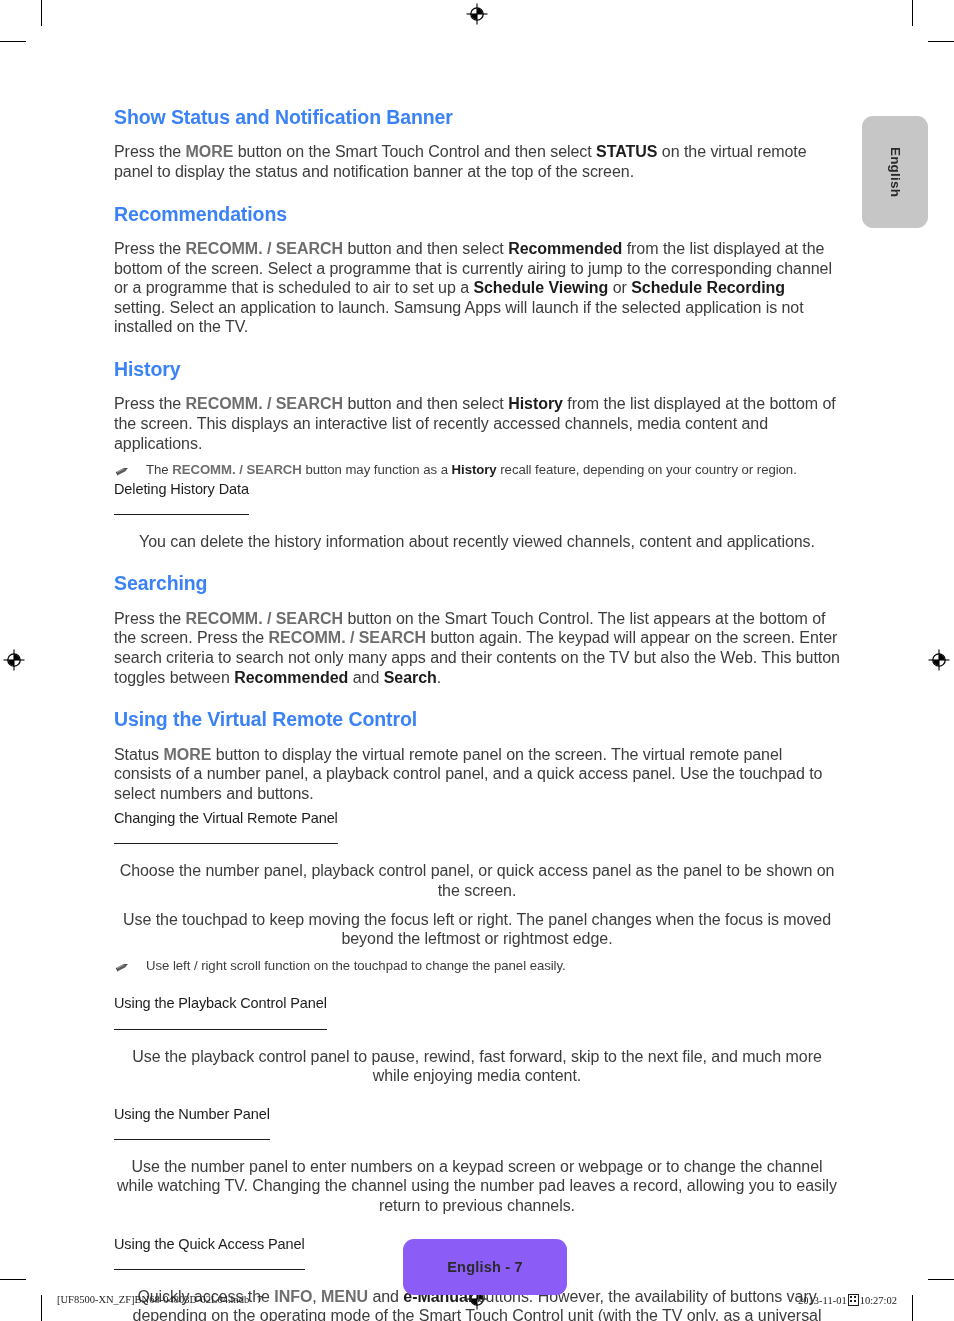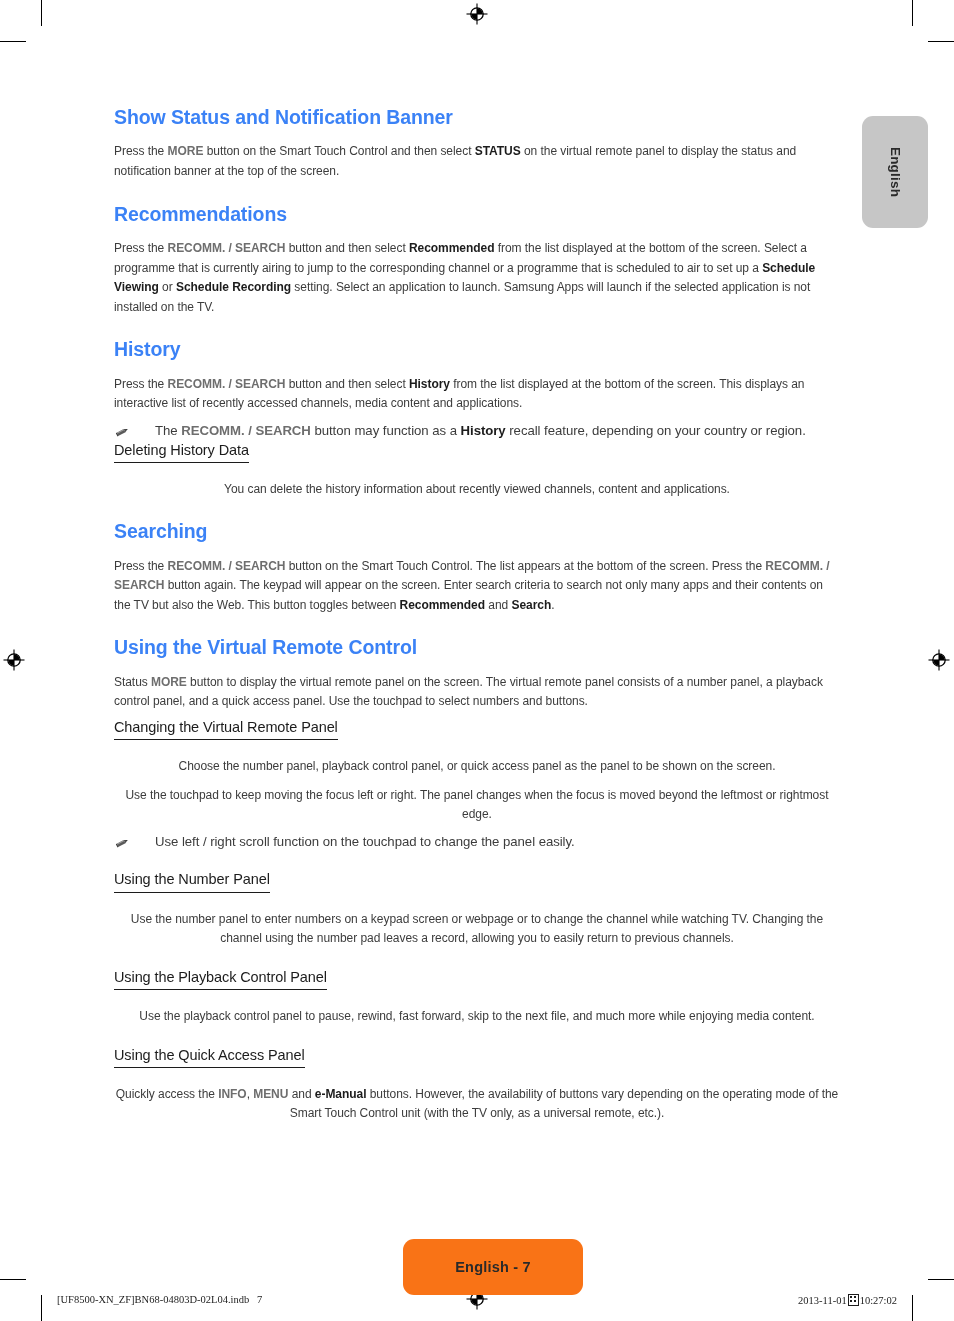--- a/index.html
+++ b/index.html
@@ -51,29 +51,29 @@
   }
   .sec-block { margin-bottom: 21px; }
   .sec-block:last-child { margin-bottom: 0; }
 
   h2.sub-title {
     display: inline-block;
     font-size: 14.5px;
     font-weight: 500;
     color: #1c1c1c;
     margin: 0 0 3px 0;
-    padding-bottom: 3px;
+    padding-bottom: 16px;
     border-bottom: 1.4px solid #1c1c1c;
     line-height: 1.25;
     letter-spacing: -0.1px;
   }
   .sub-block { margin-bottom: 19px; }
 
   p.para {
-    font-size: 12px;
+    font-size: 16px;
     line-height: 19.6px;
     color: #3c3c3c;
     margin: 0 0 6px 0;
     letter-spacing: -0.05px;
     text-align: left;
   }
   p.para:last-child { margin-bottom: 0; }
 
   .sub-block p.para { margin-top: 14px; text-align: center; }
   .sub-block p.para + p.para { margin-top: 9px; }
@@ -84,21 +84,21 @@
   }
   b.btn {          
     font-weight: 700;
     color: #6e6e6e;
   }
 
   
   .note {
     display: flex;
     align-items: flex-start;
-    gap: 25px;
+    gap: 16px;
     margin-top: 7px;
   }
   .note .note-icon {
     flex: 0 0 auto;
     width: 16px;
     height: 16px;
     margin-top: 3px;
   }
   .note .note-text {
     font-size: 13.2px;
@@ -127,23 +127,23 @@
     font-weight: 700;
     color: #2a2a2a;
     letter-spacing: 0.2px;
   }
 
   
   .page-badge {
     position: absolute;
     left: 403px;
     top: 1239px;
-    width: 180px;
+    width: 164px;
     height: 56px;
-    background: #f97316;
+    background: #8b5cf6;
     border-radius: 11px;
     display: flex;
     align-items: center;
     justify-content: center;
   }
   .page-badge span {
     font-size: 14.5px;
     font-weight: 700;
     color: #2a2a2a;
     letter-spacing: 0.2px;
@@ -277,22 +277,22 @@
                 <g transform="rotate(-28 8 8)">
                   <rect x="2.6" y="6.2" width="8.4" height="3.6" fill="#5a5a5a"></rect>
                   <rect x="2.6" y="6.2" width="8.4" height="1.2" fill="#9a9a9a"></rect>
                   <polygon points="11,6.2 14.2,8 11,9.8" fill="#4a4a4a"></polygon>
                   <polygon points="13.3,7.5 14.2,8 13.3,8.5" fill="#1c1c1c"></polygon>
                   <rect x="2.0" y="6.2" width="0.9" height="3.6" fill="#333"></rect>
                 </g>
               </svg></span>
             <div class="note-text"><span>Use left / right scroll function on the touchpad to change the panel easily.</span></div>
           </div></div>
+        <div class="sub-block"><h2 class="sub-title">Using the Playback Control Panel</h2><p class="para"><span>Use the playback control panel to pause, rewind, fast forward, skip to the next file, and much more while enjoying media content.</span></p></div>
         <div class="sub-block"><h2 class="sub-title">Using the Number Panel</h2><p class="para"><span>Use the number panel to enter numbers on a keypad screen or webpage or to change the channel while watching TV. Changing the channel using the number pad leaves a record, allowing you to easily return to previous channels.</span></p></div>
-        <div class="sub-block"><h2 class="sub-title">Using the Playback Control Panel</h2><p class="para"><span>Use the playback control panel to pause, rewind, fast forward, skip to the next file, and much more while enjoying media content.</span></p></div>
         <div class="sub-block"><h2 class="sub-title">Using the Quick Access Panel</h2><p class="para"><span>Quickly access the </span><b class="btn">INFO</b><span>, </span><b class="btn">MENU</b><span> and </span><b class="k">e-Manual</b><span> buttons. However, the availability of buttons vary depending on the operating mode of the Smart Touch Control unit (with the TV only, as a universal remote, etc.).</span></p></div>
       </section>
     </div>
 
   <div class="page-badge">
     <span>English - 7</span>
   </div>
 
   <div class="imp-left">[UF8500-XN_ZF]BN68-04803D-02L04.indb   7</div>
   <div class="imp-right">

